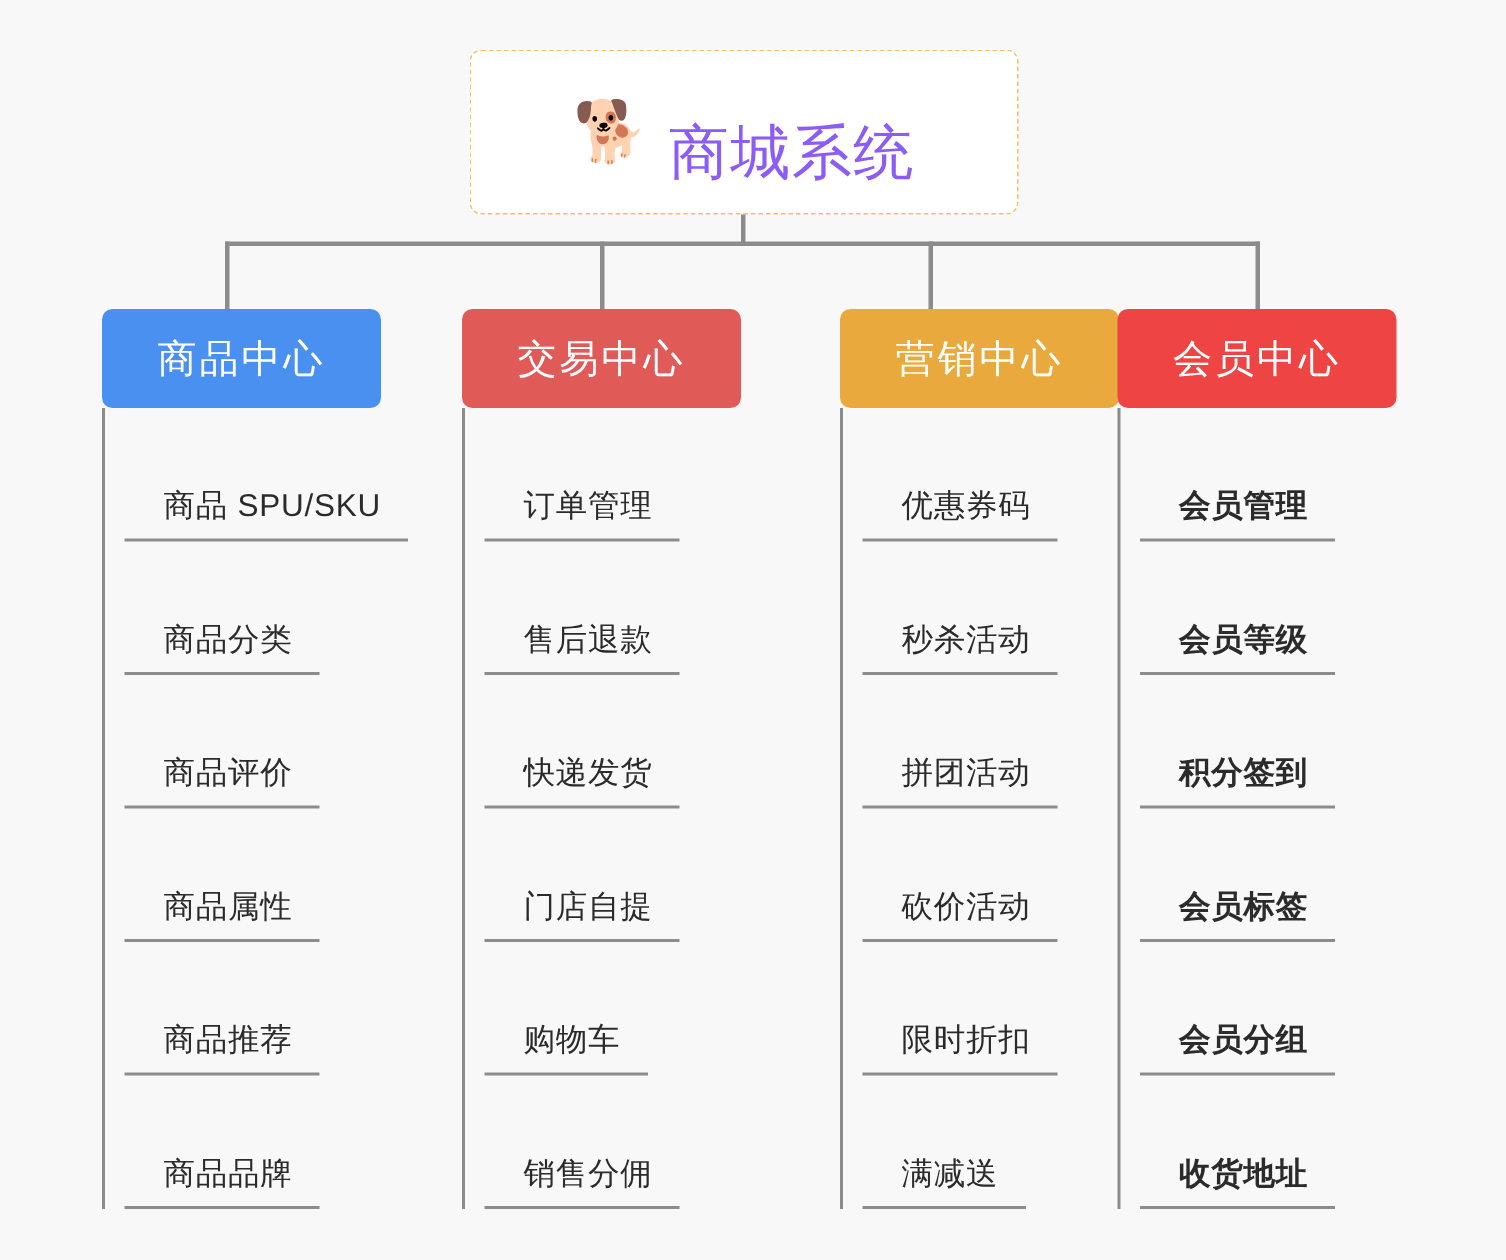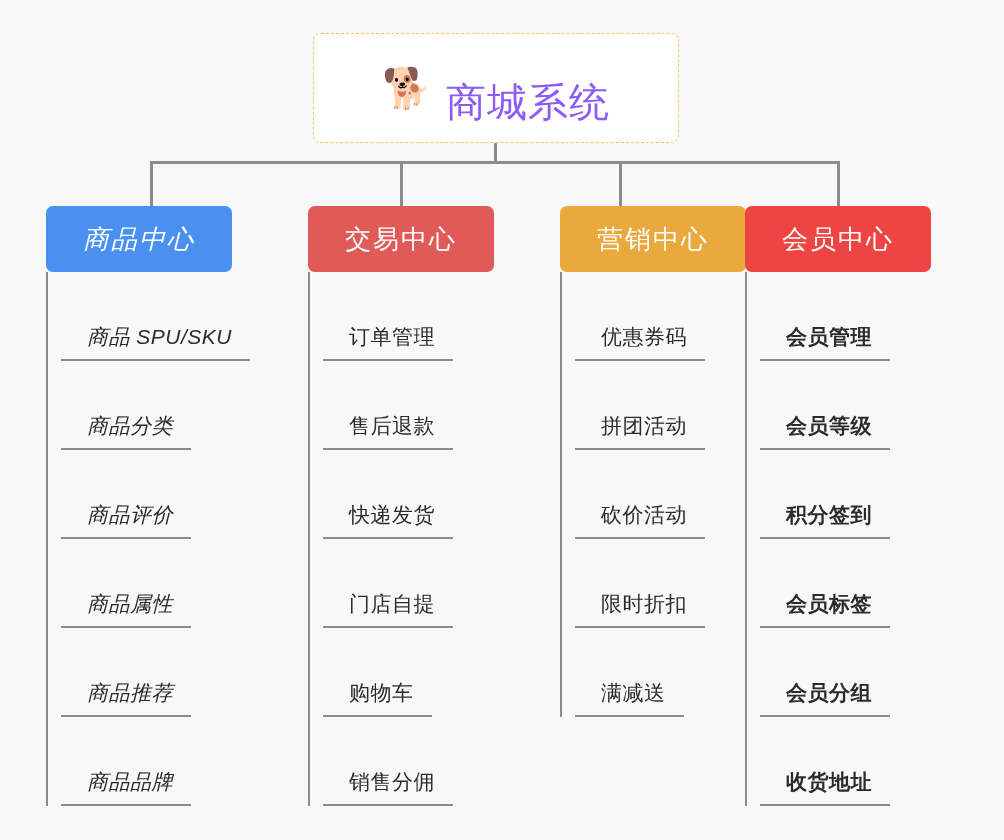--- a/index.html
+++ b/index.html
@@ -135,21 +135,21 @@
   <div class="conn conn-h-bus"></div>
 
   <div id="drops">
       <div class="conn conn-drop" style="left: 150px; background: rgb(140, 140, 140);"></div>
       <div class="conn conn-drop" style="left: 400px; background: rgb(140, 140, 140);"></div>
       <div class="conn conn-drop" style="left: 619px; background: rgb(140, 140, 140);"></div>
       <div class="conn conn-drop" style="left: 837px; background: rgb(140, 140, 140);"></div>
     </div>
 
   <div class="branches" id="branches">
-      <div class="branch" style="left: 46px; font-style: italic;">
+      <div class="branch" style="left: 68px;">
         <div class="branch-header" style="background: rgb(74, 144, 240);">
           <span>商品中心</span>
         </div>
         <div class="branch-items" style="border-left-color: rgb(140, 140, 140);">
           <div class="leaf">
             <span class="leaf-inner" style="border-bottom-color: rgb(140, 140, 140);">商品 SPU/SKU</span>
           </div>
           <div class="leaf">
             <span class="leaf-inner" style="border-bottom-color: rgb(140, 140, 140);">商品分类</span>
           </div>
@@ -194,20 +194,23 @@
       </div>
       <div class="branch" style="left: 527px; padding-left: 33px;">
         <div class="branch-header" style="background: rgb(234, 169, 60);">
           <span>营销中心</span>
         </div>
         <div class="branch-items" style="border-left-color: rgb(140, 140, 140);">
           <div class="leaf">
             <span class="leaf-inner" style="border-bottom-color: rgb(140, 140, 140);">优惠券码</span>
           </div>
           <div class="leaf">
+            <span class="leaf-inner" style="border-bottom-color: rgb(140, 140, 140);">秒杀活动</span>
+          </div>
+          <div class="leaf">
             <span class="leaf-inner" style="border-bottom-color: rgb(140, 140, 140);">拼团活动</span>
           </div>
           <div class="leaf">
             <span class="leaf-inner" style="border-bottom-color: rgb(140, 140, 140);">砍价活动</span>
           </div>
           <div class="leaf">
             <span class="leaf-inner" style="border-bottom-color: rgb(140, 140, 140);">限时折扣</span>
           </div>
           <div class="leaf">
             <span class="leaf-inner" style="border-bottom-color: rgb(140, 140, 140);">满减送</span>

